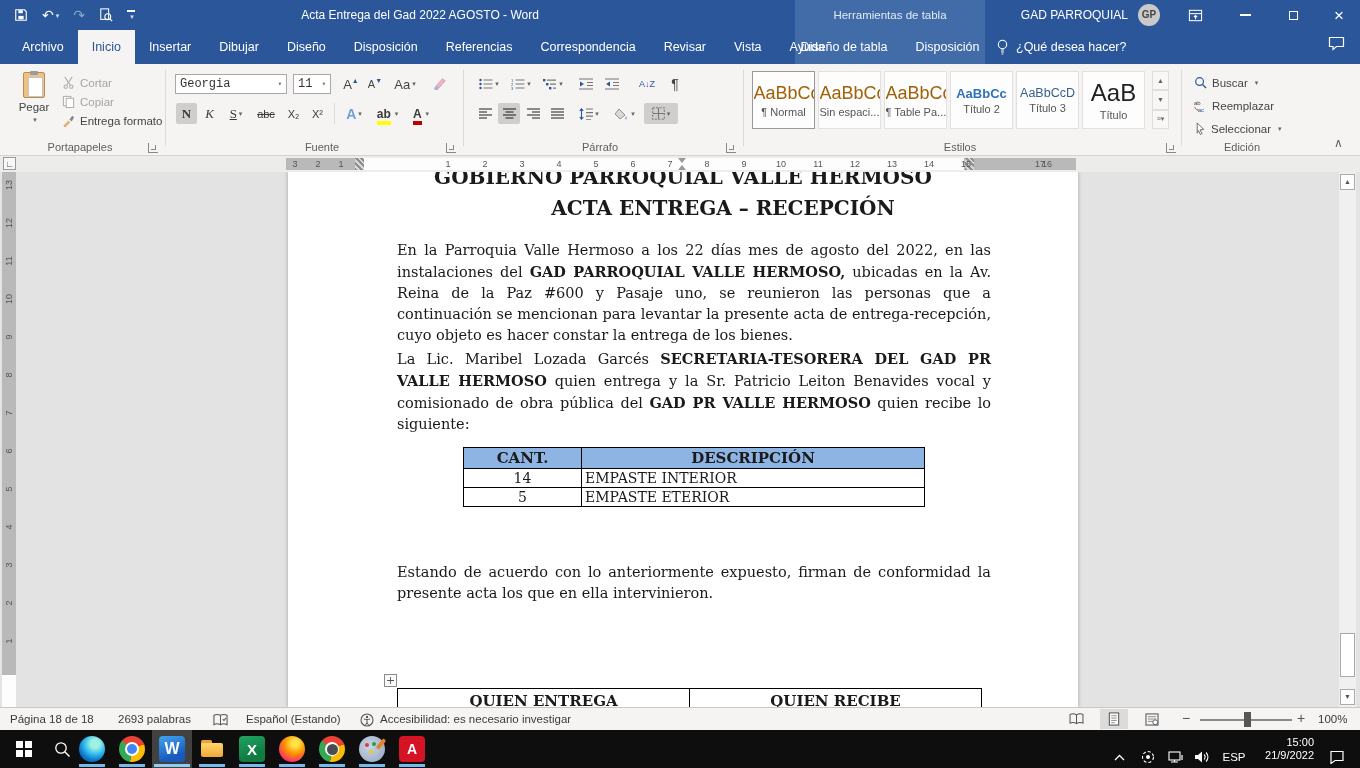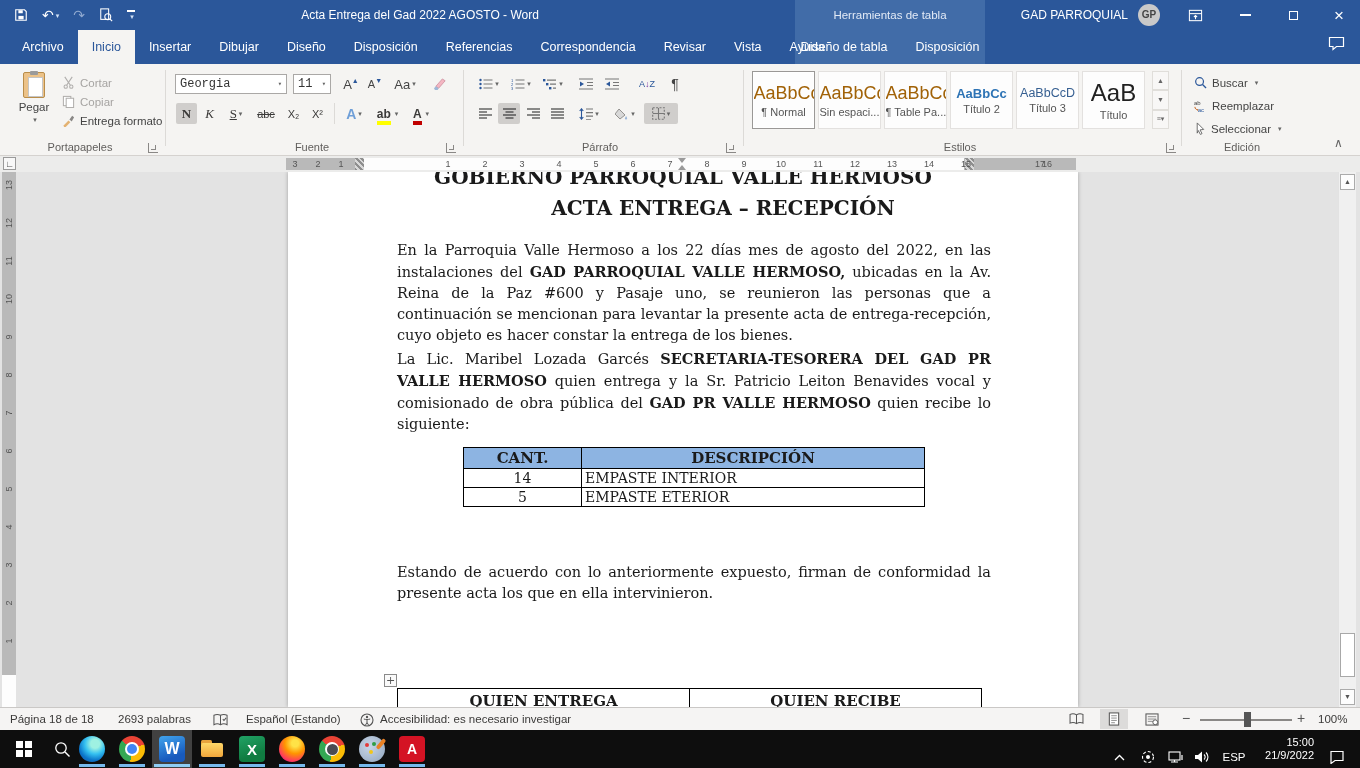--- a/index.html
+++ b/index.html
@@ -228,20 +228,27 @@
         <div class="tab" data-interactable="true">Referencias</div>
         <div class="tab" data-interactable="true">Correspondencia</div>
         <div class="tab" data-interactable="true">Revisar</div>
         <div class="tab" data-interactable="true">Vista</div>
         <div class="tab" data-interactable="true">Ayuda</div>
       </div>
     <div id="ctx-tabs" data-interactable="false">
         <div class="tab" data-interactable="true">Diseño de tabla</div>
         <div class="tab" data-interactable="true">Disposición</div>
       </div>
+    <div class="tellme" data-interactable="true">
+      <svg data-interactable="false" width="13" height="16" viewBox="0 0 12 16">
+          <circle cx="6" cy="5.5" r="4.2" fill="none" stroke="#fff" stroke-width="1.1"></circle>
+          <path d="M4.5 11h3M4.5 13h3M5.2 15h1.6" stroke="#fff" stroke-width="1.1"></path>
+        </svg>
+      <span data-interactable="false">¿Qué desea hacer?</span>
+    </div>
     <div class="fbbtn" data-interactable="true">
       <svg width="17" height="15" viewBox="0 0 17 15">
           <path d="M1.5 1.5h14v9h-7l-3.5 3v-3h-3.5z" fill="none" stroke="#fff" stroke-width="1.2"></path>
         </svg>
     </div>
   </div>
 
   <div class="ribbon" data-interactable="false">
 
     <div class="bigbtn" style="left:10px;top:8px;width:48px;" data-interactable="true">
@@ -326,21 +333,21 @@
         <span class="ddv" style="color:#666;">▾</span>
       </div>
     <div class="rbtn" style="left:372px;top:39px;width:31px;height:21px;" data-interactable="true">
       <span class="barbtn" data-interactable="false"><span>ab</span><span class="bar" style="background:#ffff00;" data-interactable="false"></span></span>
       <span class="ddv" style="color:#666;margin-left:4px;">▾</span>
     </div>
     <div class="rbtn" style="left:407px;top:39px;width:28px;height:21px;" data-interactable="true">
       <span class="barbtn" data-interactable="false"><span>A</span><span class="bar" style="background:#c00000;" data-interactable="false"></span></span>
       <span class="ddv" style="color:#666;margin-left:4px;">▾</span>
     </div>
-    <div class="grplabel" style="left:252px;width:120px;" data-interactable="false">Fuente</div>
+    <div class="grplabel" style="left:262px;width:120px;" data-interactable="false">Fuente</div>
     <div class="launcher" style="left:446px;" data-interactable="true"></div>
     <div class="vsep" style="left:463px;" data-interactable="false"></div>
 
     <div class="rbtn" style="left:474px;top:10px;width:30px;height:20px;" data-interactable="true">
       <svg data-interactable="false" width="14" height="12" viewBox="0 0 14 12">
           <circle cx="1.5" cy="2" r="1.2" fill="#2b579a"></circle>
           <circle cx="1.5" cy="6" r="1.2" fill="#2b579a"></circle>
           <circle cx="1.5" cy="10" r="1.2" fill="#2b579a"></circle>
           <path d="M4.5 2h9M4.5 6h9M4.5 10h9" stroke="#777" stroke-width="1.2"></path>
         </svg>

